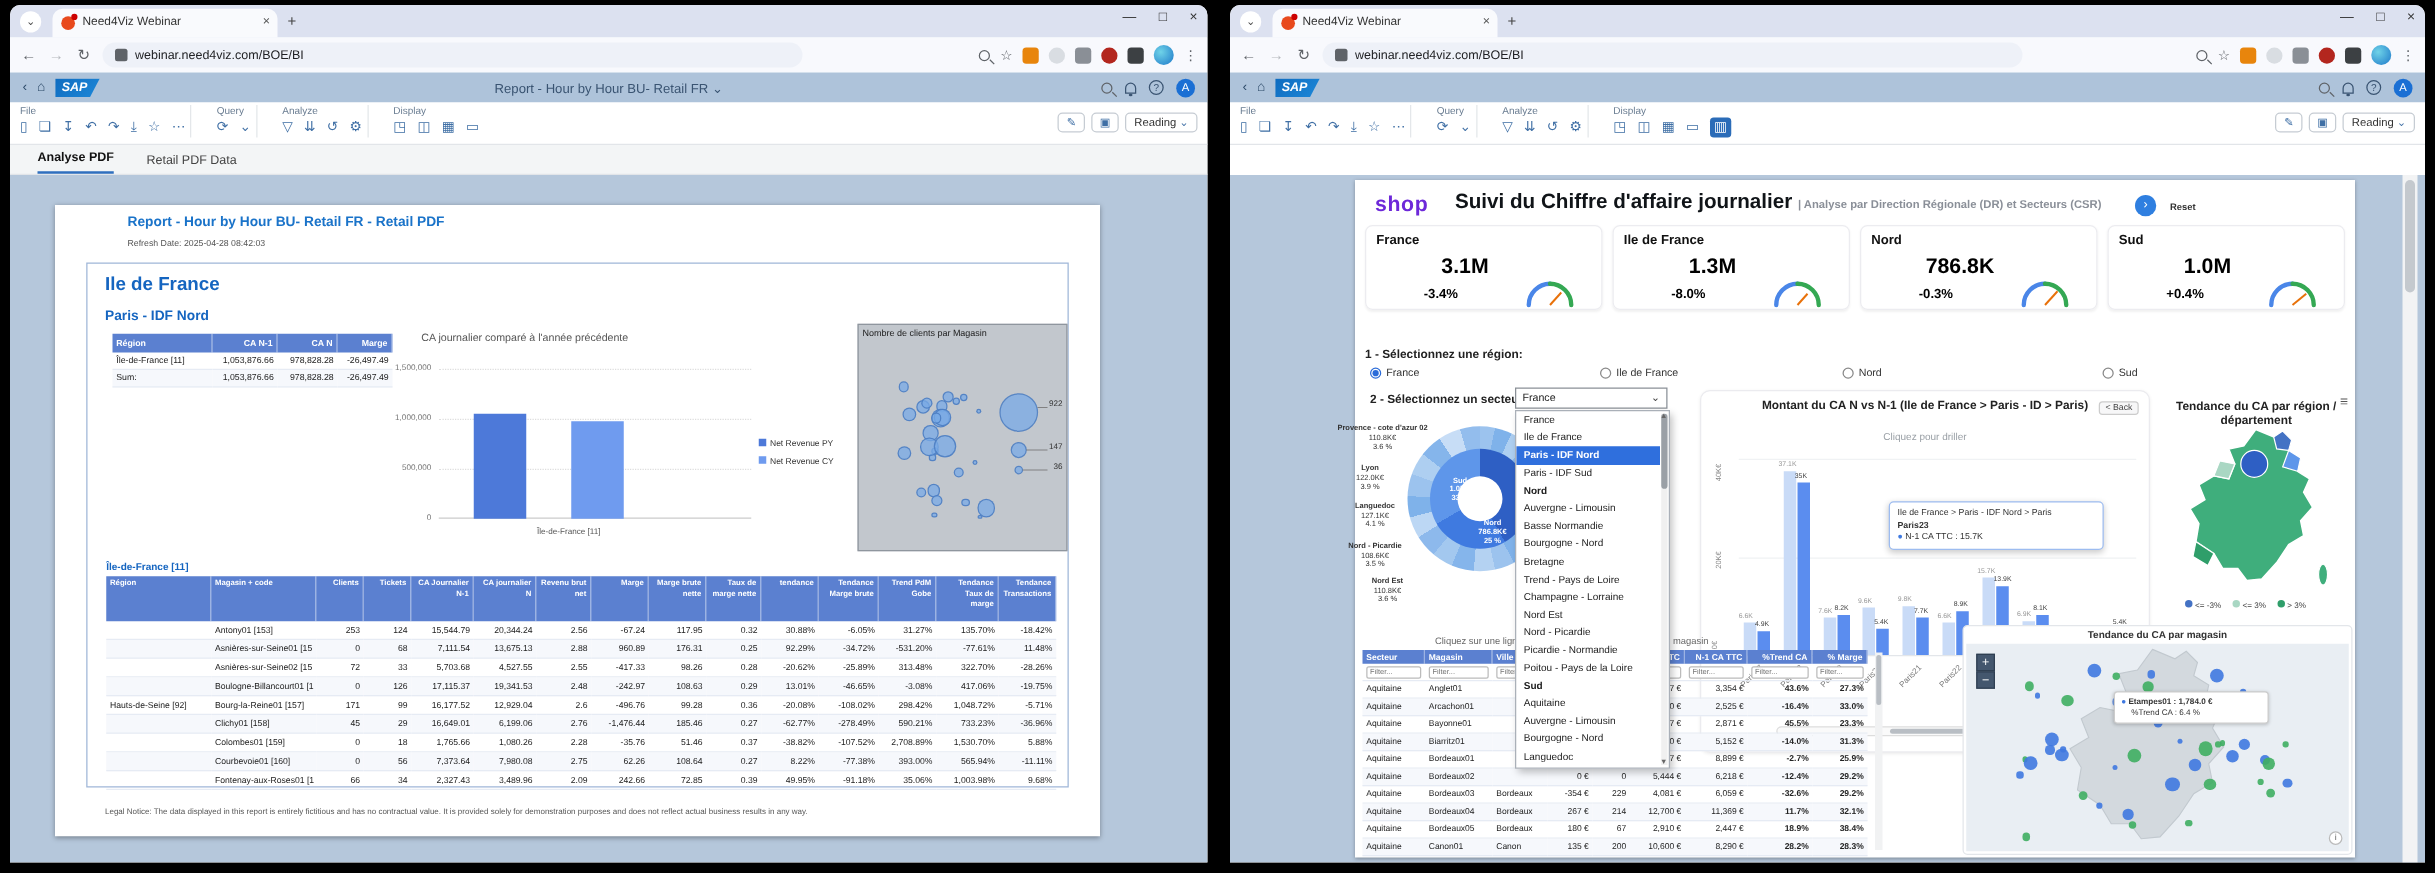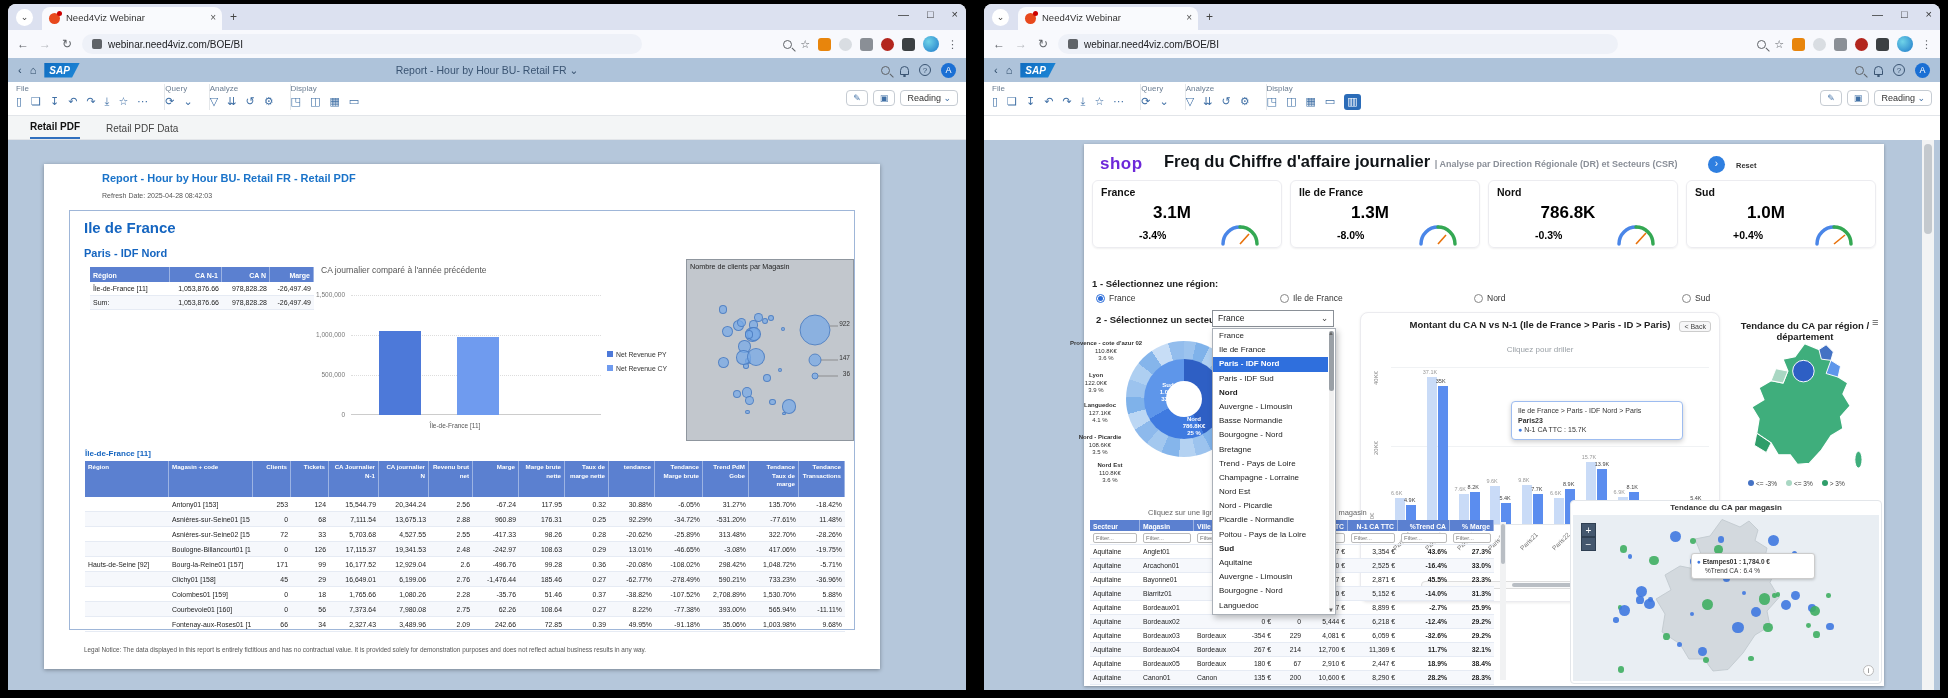--- a/index.html
+++ b/index.html
@@ -33,21 +33,21 @@
   .saplogo{background:linear-gradient(135deg,#0f6cc0,#1e88d8);color:#fff;font-weight:bold;font-style:italic;font-size:10px;padding:2px 10px 2px 5px;clip-path:polygon(0 0,100% 0,78% 100%,0 100%);}
   .saptitle{position:absolute;left:0;right:0;text-align:center;font-size:10.5px;color:#3a5472;}
   .sap-right{margin-left:auto;display:flex;align-items:center;gap:10px;z-index:2;}
   .qmark{width:12px;height:12px;border-radius:50%;border:1px solid #3a5472;color:#3a5472;font-size:8px;text-align:center;line-height:11px;}
   .bell{width:9px;height:9px;border:1.4px solid #3a5472;border-radius:50% 50% 0 0;position:relative;}
   .bell::after{content:"";position:absolute;left:2px;bottom:-3px;width:3px;height:2px;background:#3a5472;border-radius:50%;}
   .avatar-sap{width:15px;height:15px;border-radius:50%;background:#1a6fd4;color:#fff;font-size:9px;text-align:center;line-height:15px;}
   
   .toolbar{position:absolute;left:0;right:0;top:78px;height:34px;background:#ffffff;border-bottom:1px solid #e2e5e9;}
   .tgroups{position:absolute;left:8px;top:2px;display:flex;}
-  .tgroup{padding-right:16px;margin-right:0;border-right:1px solid #e4e7ea;}
+  .tgroup{padding-right:4px;margin-right:20px;border-right:1px solid #e4e7ea;}
   .tgroup:last-child{border-right:none;}
   .tglabel{font-size:8px;color:#6a7d92;margin-bottom:1px;}
   .ticons{display:flex;gap:9px;align-items:center;}
   .tbi{font-family:"DejaVu Sans",sans-serif;font-size:11px;color:#3f6fa5;line-height:16px;}
   .tbi-on{background:#2b6cb8;color:#fff;border-radius:3px;padding:0 3px;}
   .tb-right{position:absolute;right:8px;top:8px;display:flex;gap:5px;align-items:center;}
   .tbtn{border:1px solid #c6ccd3;border-radius:4px;background:#fff;font-size:9px;color:#3f6fa5;padding:2px 6px;}
   .reading{font-size:9px;color:#333;}
   
   .doctabs{position:absolute;left:0;right:0;top:112px;height:24px;background:#f3f5f6;border-bottom:1px solid #e2e5e9;display:flex;align-items:flex-end;padding-left:22px;gap:26px;}
@@ -69,21 +69,21 @@
   .ftable .odd .cell{background:#f6f8fc;}
   .valpos{color:#1e9e57;font-weight:bold;}
   .valneg{color:#3b6fe0;font-weight:bold;}
   #lw-summary .cell{line-height:13px;font-size:7px;}
   #lw-detail .thead .cell{font-size:6.2px;line-height:8.5px;height:36px;}
   #lw-detail .cell{line-height:15px;height:15px;font-size:6.9px;}
   .dt-label{position:absolute;left:15px;top:238px;font-size:8px;font-weight:bold;color:#1565c0;}
   .legal{position:absolute;left:40px;top:482px;font-size:6.4px;color:#555;}
   
   .lchart{position:absolute;left:185px;top:54px;width:420px;height:178px;}
-  .lchart-title{position:absolute;left:66px;top:0;font-size:8.5px;color:#555;}
+  .lchart-title{position:absolute;left:82px;top:0;font-size:8.5px;color:#555;}
   .ytick{position:absolute;right:330px;font-size:6.5px;color:#777;text-align:right;width:80px;}
   .gline{position:absolute;left:96px;width:250px;border-top:1px dotted #ddd;}
   .lbar{position:absolute;bottom:28px;}
   .lxaxis{position:absolute;left:96px;right:74px;bottom:28px;border-bottom:1px solid #ccc;}
   .lxlabel{position:absolute;left:120px;bottom:14px;width:160px;text-align:center;font-size:6.5px;color:#555;}
   .legend{position:absolute;font-size:6.8px;color:#333;white-space:nowrap;}
   .legend i{display:inline-block;width:6px;height:6px;margin-right:3px;}
   
   .bubpanel{position:absolute;left:616px;top:48px;width:168px;height:182px;background:#c2c7cd;border:1px solid #8f969e;}
   .bubtitle{position:absolute;left:3px;top:2px;font-size:7.2px;color:#222;}
@@ -243,21 +243,21 @@
             </div>
           </div>
       </div>
       <div class="tb-right">
         <span class="tbtn">✎</span>
         <span class="tbtn">▣</span>
         <span class="tbtn"><span class="reading">Reading</span> <span>⌄</span></span>
       </div>
     </div>
     <div class="doctabs">
-      <span class="dtab on">Retail PDF</span>
+      <span class="dtab on">Analyse PDF</span>
       <span class="dtab">Retail PDF Data</span>
     </div>
     <div class="content">
       <div class="paper">
         <div class="rpt-title">Report -  Hour by Hour BU- Retail FR - Retail PDF</div>
         <div class="rpt-refresh">Refresh Date: 2025-04-28 08:42:03</div>
         <div class="rptbox">
           <div class="h-region">Ile de France</div>
           <div class="h-sector">Paris - IDF Nord</div>
           <div class="ftable" id="lw-summary" style="position:absolute;left:20px;top:56px;">
@@ -611,21 +611,21 @@
       <div class="tb-right">
         <span class="tbtn">✎</span>
         <span class="tbtn">▣</span>
         <span class="tbtn"><span class="reading">Reading</span> <span>⌄</span></span>
       </div>
     </div>
     <div class="content">
       <div class="canvas">
 
         <div class="shoplogo">shop</div>
-        <div class="dashtitle"><span>Freq du Chiffre d'affaire journalier</span> <span class="dashsub">| Analyse par Direction Régionale (DR) et Secteurs (CSR)</span></div>
+        <div class="dashtitle"><span>Suivi du Chiffre d'affaire journalier</span> <span class="dashsub">| Analyse par Direction Régionale (DR) et Secteurs (CSR)</span></div>
         <div class="nextbtn">›</div>
         <div class="resetbtn">Reset</div>
 
         <div class="kpi" style="left:8px;">
           <div class="klabel">France</div>
           <div class="kvalue">3.1M</div>
           <div class="kdelta">-3.4%</div>
           <svg width="46" height="28">
               <path d="M6 25 A17 17 0 0 1 23 8" fill="none" stroke="#4a86e8" stroke-width="3.5" stroke-linecap="round"></path>
               <path d="M23 8 A17 17 0 0 1 40 25" fill="none" stroke="#34a853" stroke-width="3.5" stroke-linecap="round"></path>

